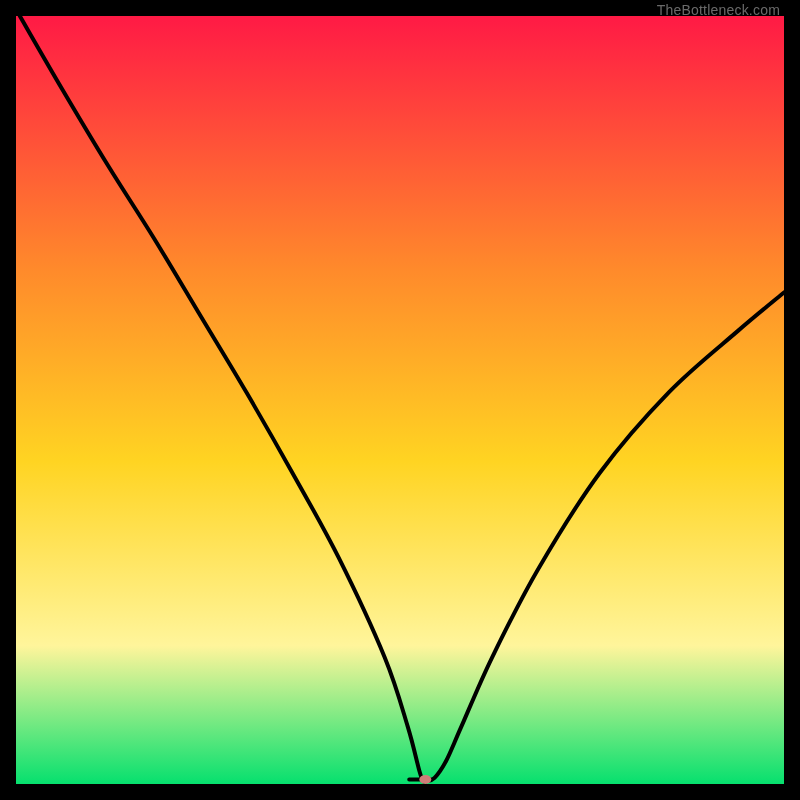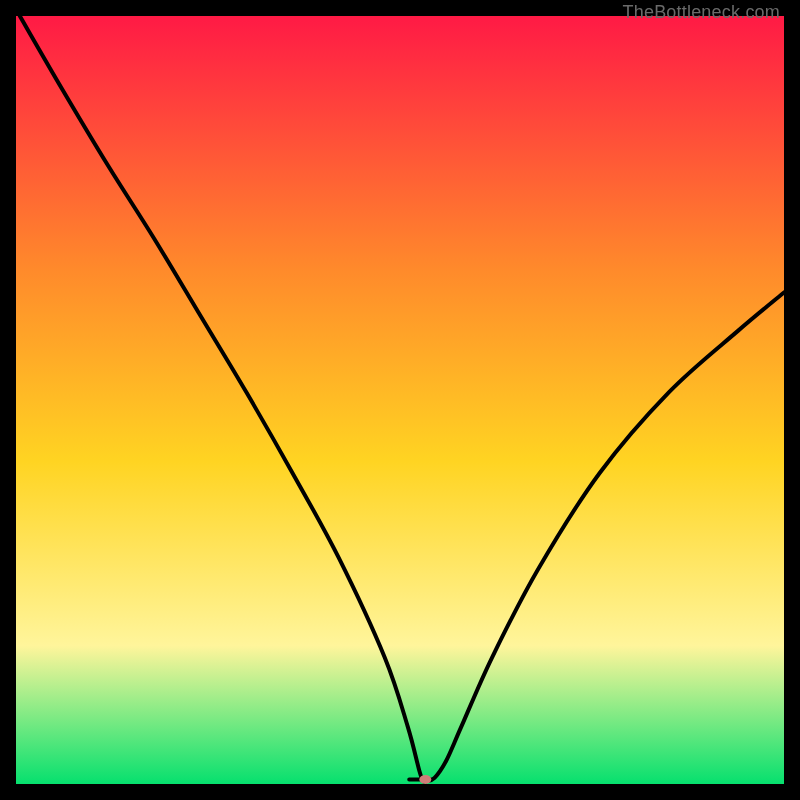--- a/index.html
+++ b/index.html
@@ -21,21 +21,21 @@
     top: 0;
     width: 768px;
     height: 768px;
   }
 
   .watermark {
     position: absolute;
     top: 2px;
     right: 20px;
     color: #6a6a6a;
-    font-size: 18px;
+    font-size: 14px;
     font-weight: 500;
     letter-spacing: 0.2px;
   }
 
   svg { display: block; }
 </style>
 </head>
 <body>
 
 <div class="frame">

